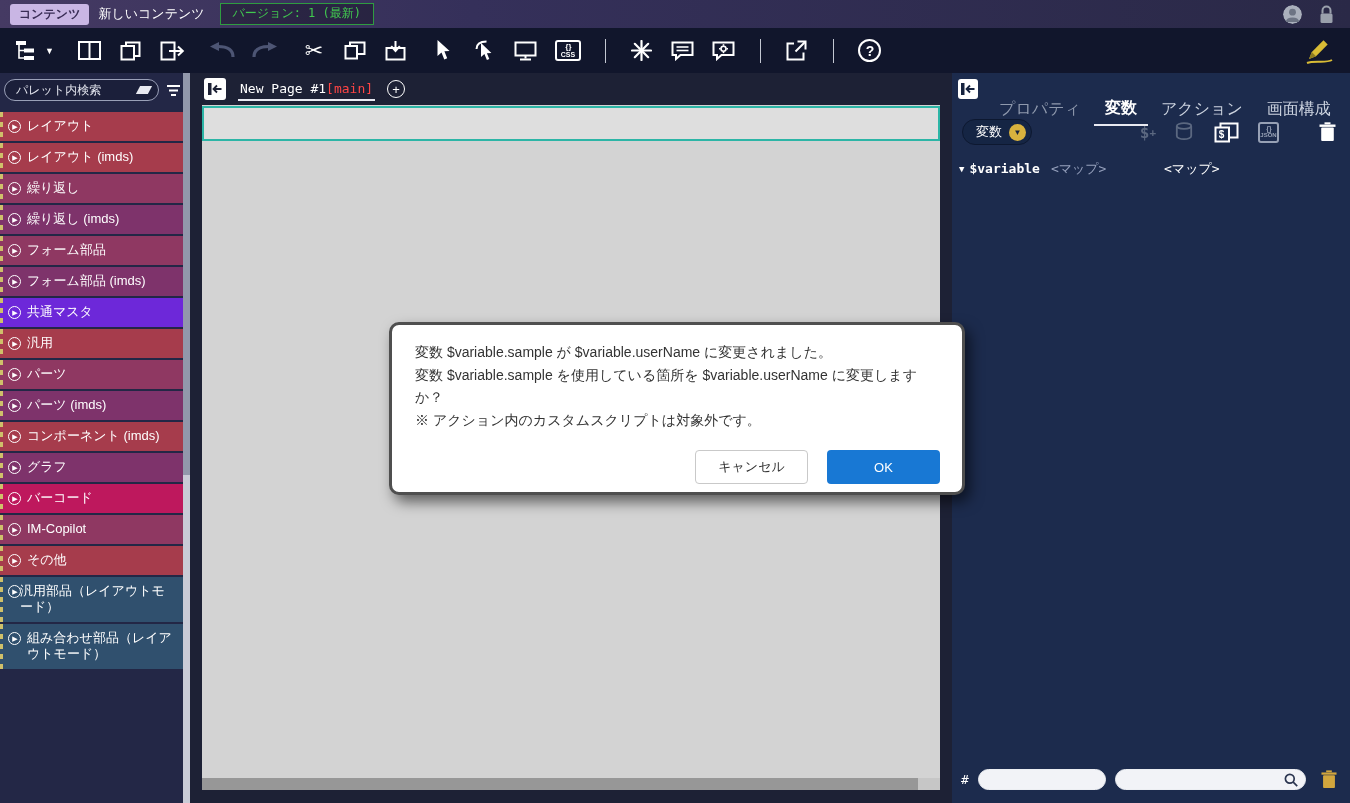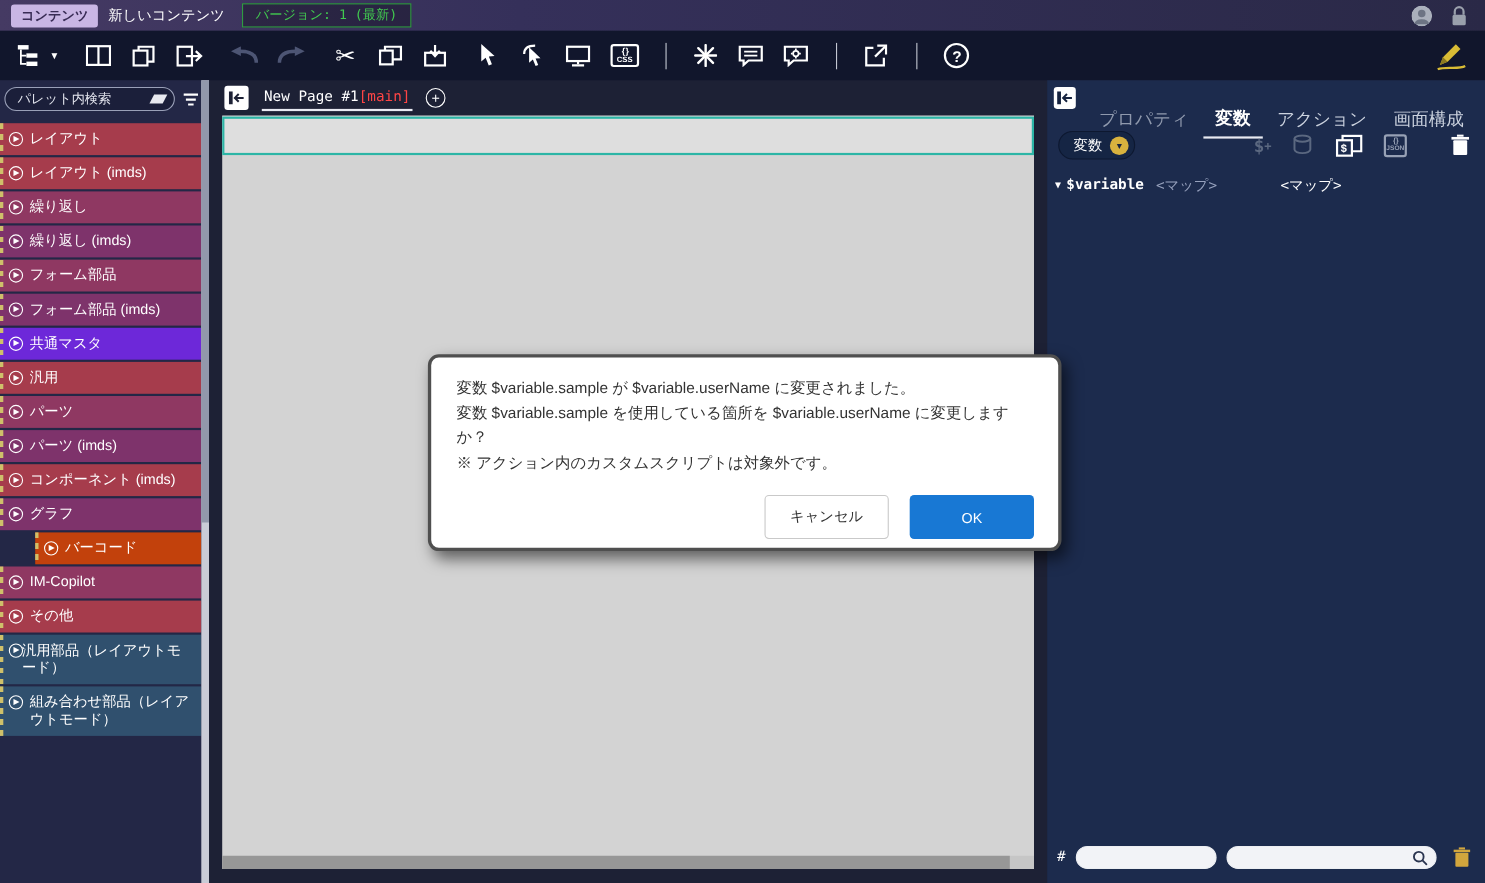--- a/index.html
+++ b/index.html
@@ -131,21 +131,21 @@
   .path-wrap input { width:100%; padding-right:26px; }
   .path-search { position:absolute; right:8px; top:4px; }
   .rfooter .trash-gold { margin-left:6px; cursor:pointer; }
 
   
   .dialog { position:absolute; left:389px; top:322px; width:576px; background:#ffffff;
             border:3px solid #4f4f4f; border-radius:10px; padding:16px 22px 8px 23px;
             box-shadow:5px 7px 14px rgba(0,0,0,.55); z-index:50; }
   .dialog p { font-size:14px; color:#333; line-height:22.5px; }
   .dialog-buttons { display:flex; justify-content:flex-end; gap:19px; margin-top:19px; padding-right:0; }
-  .dialog-buttons button { width:113px; height:40px; border-radius:4px; font-size:13px; cursor:pointer;
+  .dialog-buttons button { width:113px; height:34px; border-radius:4px; font-size:13px; cursor:pointer;
                            font-family:"Liberation Sans", sans-serif; }
   .btn-cancel { background:#fff; border:1px solid #c9c9c9; color:#333; }
   .btn-ok { background:#1878d4; border:none; color:#fff; }
 
   svg { display:block; }
 </style>
 </head>
 <body>
 
 <header class="topbar">
@@ -383,21 +383,21 @@
   <div class="palette-item" style="background: rgb(166, 60, 76);">
     <span class="play-icon">▶</span>
     <span class="palette-label">コンポーネント (imds)</span>
   </div>
 
   <div class="palette-item" style="background: rgb(126, 51, 107);">
     <span class="play-icon">▶</span>
     <span class="palette-label">グラフ</span>
   </div>
 
-  <div class="palette-item" style="background: #c2410c; margin-left: 32px;">
+  <div class="palette-item" style="background: #be185d;">
     <span class="play-icon">▶</span>
     <span class="palette-label">バーコード</span>
   </div>
 
 
   <div class="palette-item" style="background: rgb(143, 56, 98);">
     <span class="play-icon">▶</span>
     <span class="palette-label">IM-Copilot</span>
   </div>
 

